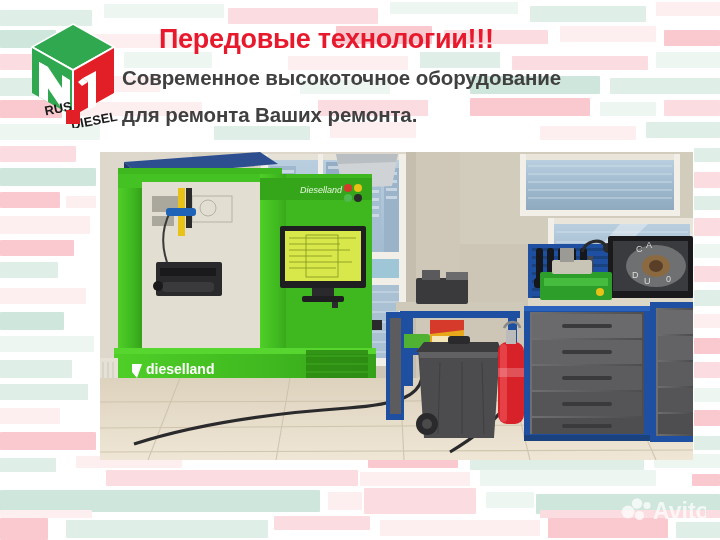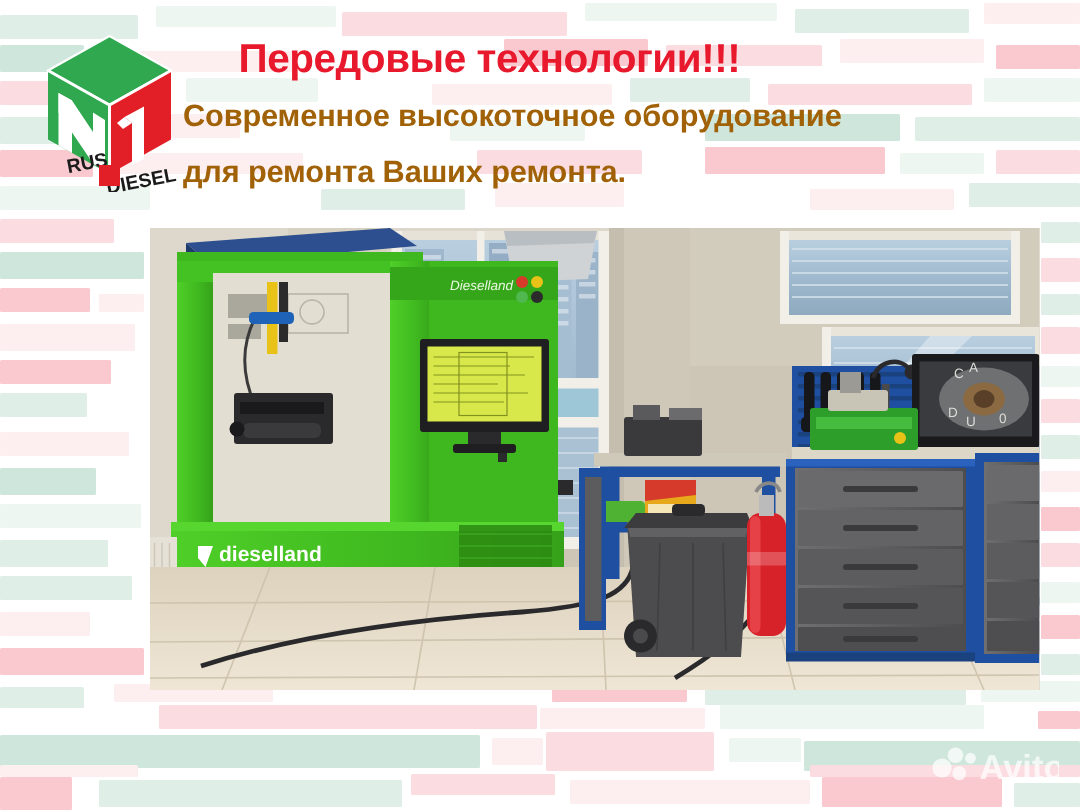--- a/index.html
+++ b/index.html
@@ -59,21 +59,21 @@
     letter-spacing: -0.3px;
     white-space: nowrap;
     line-height: 1;
     margin-left: 37px;
   }
   #subline1, #subline2 {
     position: absolute;
     left: 122px;
     font-size: 20.5px;
     font-weight: bold;
-    color: #a16207;
+    color: #404040;
     white-space: nowrap;
     line-height: 1;
     letter-spacing: -0.1px;
   }
   #subline1 { top: 68px; }
   #subline2 { top: 105px; }
 
   
   #photo {
     position: absolute;

